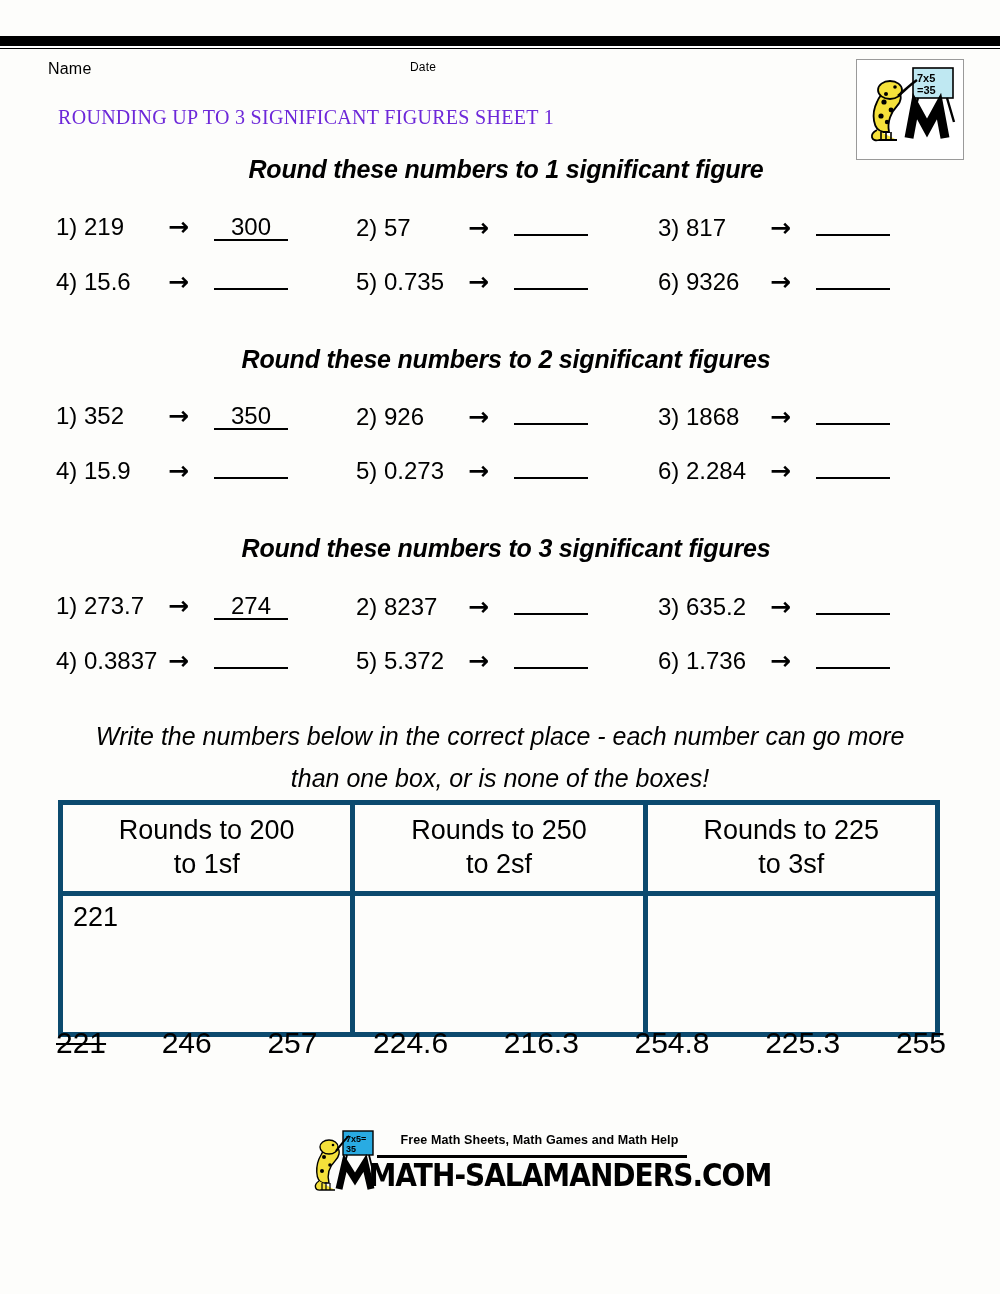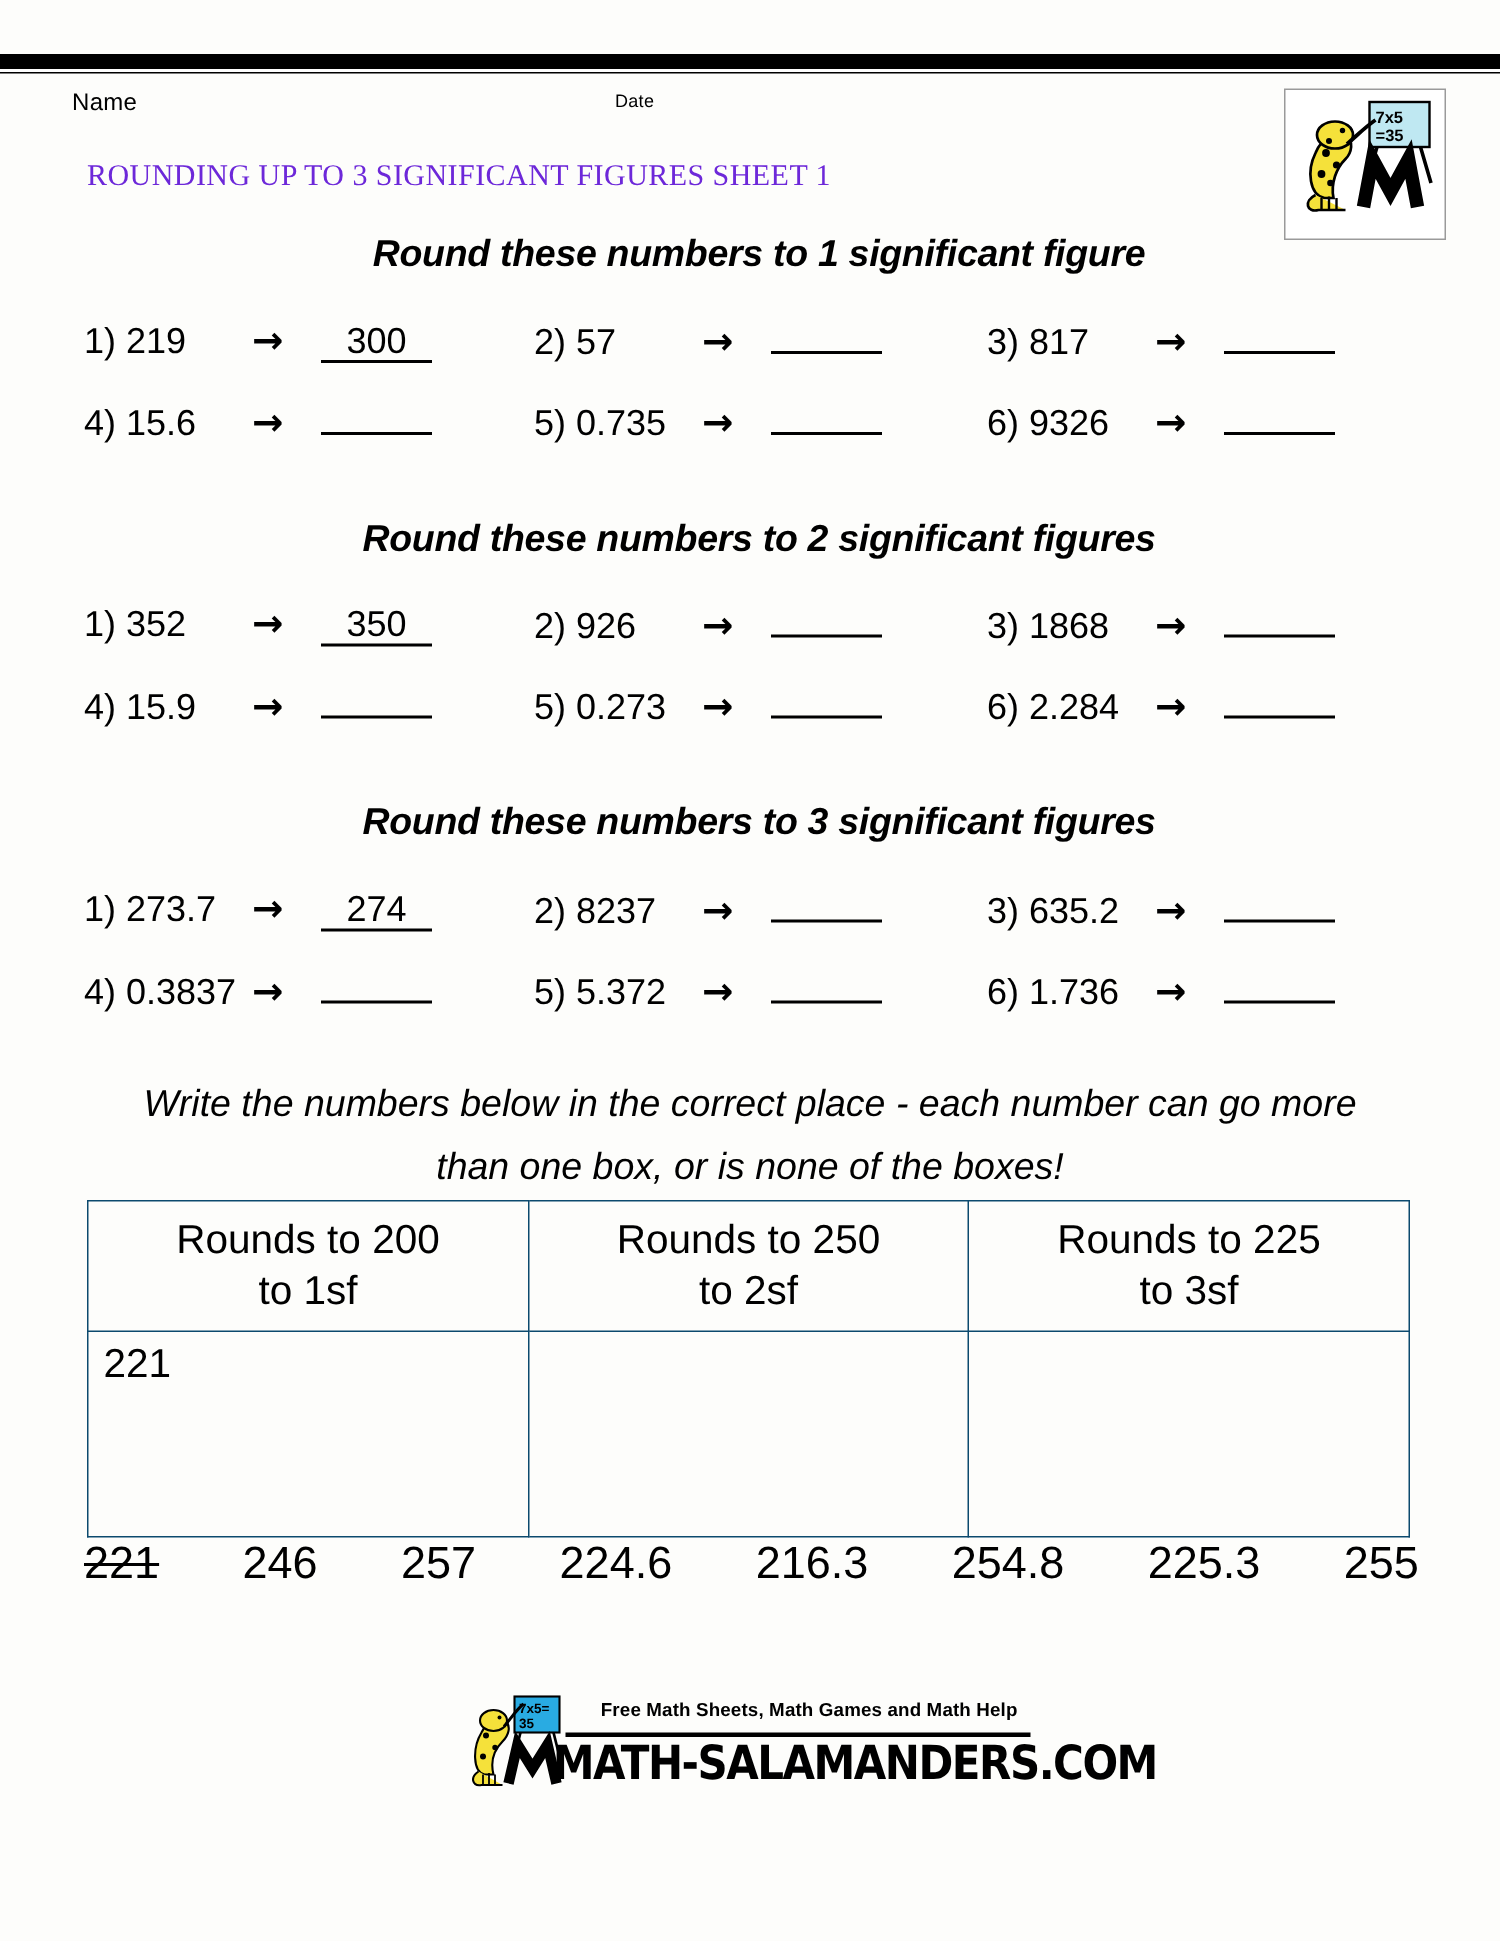--- a/index.html
+++ b/index.html
@@ -148,21 +148,21 @@
   
   .sort-table {
     position: absolute;
     left: 58px;
     top: 800px;
     width: 882px;
     border-collapse: collapse;
     table-layout: fixed;
   }
   .sort-table th, .sort-table td {
-    border: 1px solid #0c4a6e;
+    border: 5px solid #0c4a6e;
     padding: 0;
   }
   .sort-table th {
     height: 86px;
     font-size: 27px;
     font-weight: 400;
     text-align: center;
     vertical-align: middle;
     line-height: 1.25;
   }

